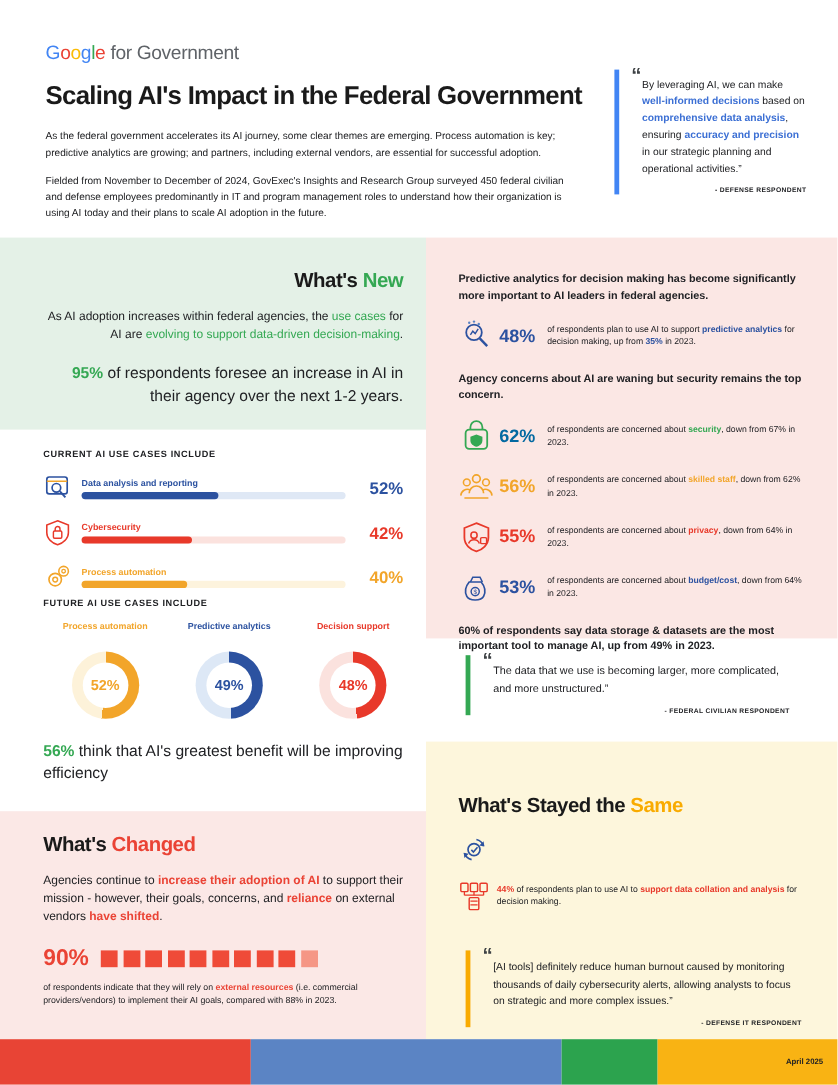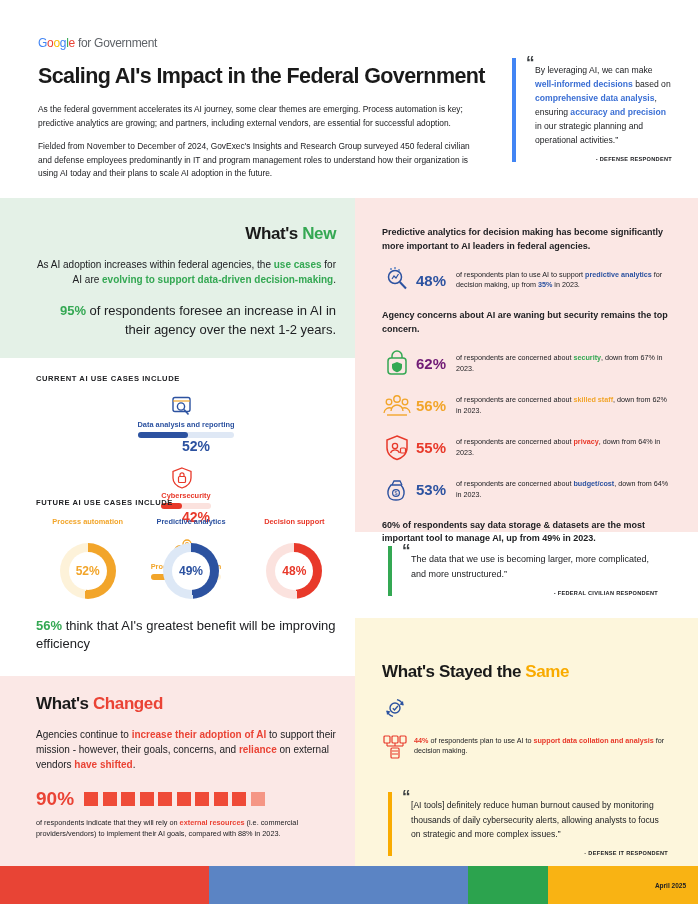--- a/index.html
+++ b/index.html
@@ -14,21 +14,21 @@
 
   
   .bg { position: absolute; }
   .bg-green  { left:0;   top:198px; width:355px; height:160px; background:#e4f1e7; }
   .bg-pink-r { left:355px; top:198px; width:343px; height:334px; background:#fbe7e4; }
   .bg-pink-l { left:0;   top:676px; width:355px; height:190px; background:#fbe8e6; }
   .bg-cream  { left:355px; top:618px; width:343px; height:248px; background:#fdf6dc; }
 
   
   .header { position:absolute; left:38px; top:36px; width:450px; }
-  .logo { font-size:12px; letter-spacing:-0.3px; font-family:"Liberation Sans", sans-serif; }
+  .logo { font-size:16px; letter-spacing:-0.3px; font-family:"Liberation Sans", sans-serif; }
   .logo .g1{color:#4285F4;} .logo .o1{color:#EA4335;} .logo .o2{color:#FBBC05;}
   .logo .g2{color:#4285F4;} .logo .l1{color:#34A853;} .logo .e1{color:#EA4335;}
   .logo .suffix { color:#5f6368; font-weight:400; }
   .title { margin-top:14px; font-size:21.5px; font-weight:bold; letter-spacing:-0.6px; color:#1a1a1a; }
   .lede { margin-top:14px; font-size:8.4px; line-height:1.62; color:#202124; width:448px; }
   .lede p + p { margin-top:10px; }
 
   
   .quote-top {
     position:absolute; left:512px; top:58px; width:160px;
@@ -41,28 +41,28 @@
 
   
   .sec-head { font-size:17px; font-weight:bold; letter-spacing:-0.4px; color:#1a1a1a; }
   .sec-head .hl-green { color:#34a853; }
   .sec-head .hl-red   { color:#ea4335; }
   .sec-head .hl-amber { color:#f9ab00; }
 
   
   .whats-new { position:absolute; left:36px; top:224px; width:300px;text-align:right; }
   .wn-body { margin-top:13px; font-size:10px; line-height:1.52; color:#202124; }
-  .wn-body b { color:#34a853; font-weight:bold; }
+  .wn-body b { color:#34a853; font-weight:normal; }
   .wn-stat { margin-top:15px; font-size:13px; line-height:1.42; color:#202124; }
   .wn-stat b { color:#34a853; font-weight:bold; }
 
   
   .bars-block { position:absolute; left:36px; top:374px; width:300px; }
   .block-label { font-size:7.6px; font-weight:bold; letter-spacing:0.55px; color:#202124; }
-  .bar-row { display:flex; align-items:center; margin-top:11px;flex-direction:column; }
+  .bar-row { display:flex; align-items:center; margin-top:11px; }
   .bar-icon { width:26px; height:26px; flex:0 0 26px; margin-right:6px; }
   .bar-mid { flex:1; }
   .bar-cap { font-size:7.4px; margin-bottom:3px; font-weight:bold; }
   .bar-track { height:6px; border-radius:3px; width:100%; }
   .bar-fill { height:6px; border-radius:3px; }
   .bar-pct { width:40px; text-align:right; font-size:14px; font-weight:bold; margin-left:8px; }
 
   
   .donuts-block { position:absolute; left:36px; top:498px; width:310px; }
   .donut-row { display:flex; justify-content:space-around; margin-top:10px; }
@@ -291,21 +291,21 @@
     <div class="concern-lead">Agency concerns about AI are waning but security remains the top concern.</div>
 
     <div class="stat-row">
       <div class="stat-icon">
         <svg viewBox="0 0 30 30" width="30" height="30">
           <rect x="6" y="9" width="18" height="16" rx="3" fill="none" stroke="#34a853" stroke-width="1.5"></rect>
           <path d="M10 9 V7 a5 5 0 0 1 10 0 V9" fill="none" stroke="#34a853" stroke-width="1.5"></path>
           <path d="M15 13 l5 2 v3 c0 3-2.5 4.5-5 5.3 -2.5-.8-5-2.3-5-5.3 v-3z" fill="#34a853"></path>
         </svg>
       </div>
-      <div class="stat-num" style="color:#701a75">62%</div>
+      <div class="stat-num" style="color:#0369a1">62%</div>
       <div class="stat-txt"><span>of respondents are concerned about </span><b style="color:#34a853">security</b><span>, down from 67% in 2023.</span></div>
     </div>
 
     <div class="stat-row">
       <div class="stat-icon">
         <svg viewBox="0 0 30 30" width="30" height="30">
           <circle cx="15" cy="8" r="3.2" fill="none" stroke="#f2a52a" stroke-width="1.4"></circle>
           <circle cx="7" cy="11" r="2.8" fill="none" stroke="#f2a52a" stroke-width="1.3"></circle>
           <circle cx="23" cy="11" r="2.8" fill="none" stroke="#f2a52a" stroke-width="1.3"></circle>
           <path d="M9 20 a6 6 0 0 1 12 0" fill="none" stroke="#f2a52a" stroke-width="1.4"></path>

